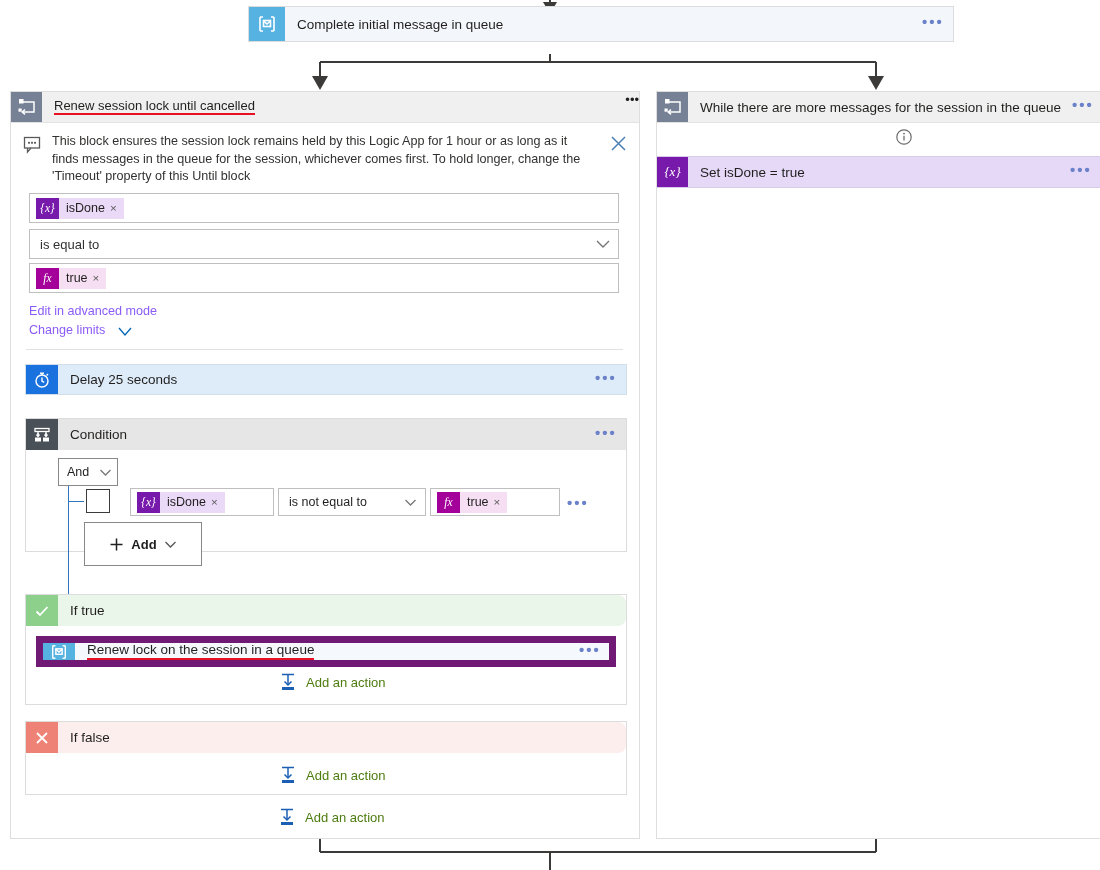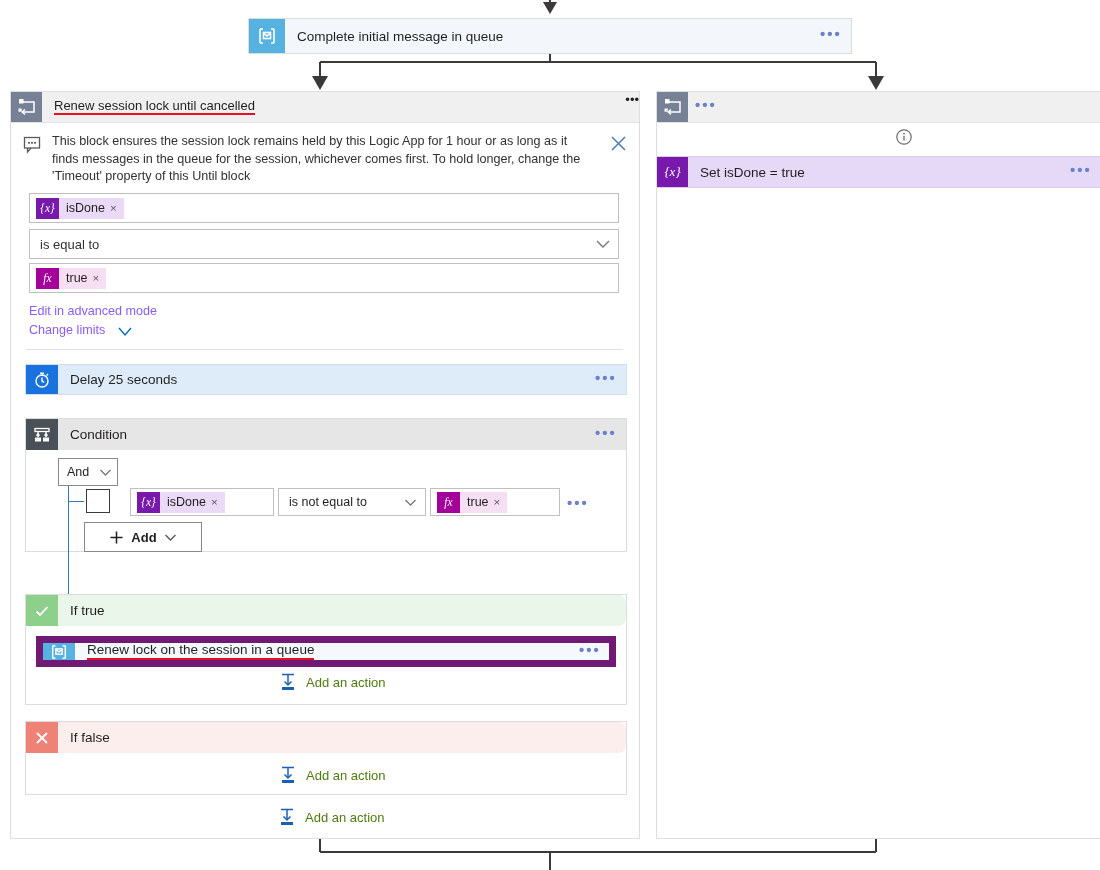--- a/index.html
+++ b/index.html
@@ -57,21 +57,21 @@
     padding-bottom: 5px;
   }
   .underline-red {
     border-bottom: 2px solid #e81123;
     padding-bottom: 1px;
     line-height: 1.05;
   }
 
   
   #topCard {
-    left: 248px; top: 18px; width: 604px; height: 36px;
+    left: 248px; top: 6px; width: 706px; height: 36px;
     background: #f3f7fb;
     border-color: #dcdcdc;
   }
   #topCard .iconbox { background: #56b2e0; }
 
   
   #untilBlock {
     position: absolute;
     left: 10px; top: 91px; width: 630px; height: 748px;
     border: 1px solid #dedede;
@@ -154,21 +154,21 @@
   }
   .checkbox {
     position:absolute; left:85px; top:498px; width:24px; height:24px;
     border:1px solid #3b3b3b; background:#ffffff;
   }
   .condfield {
     position:absolute; height:28px; border:1px solid #bfbfbf; background:#fff;
     display:flex; align-items:center;
   }
   .addbox {
-    position:absolute; left:87px; top:541px; width:118px; height:30px;
+    position:absolute; left:87px; top:541px; width:118px; height:44px;
     border:1px solid #8a8886; background:#ffffff;
     display:flex; align-items:center; justify-content:center; gap:7px;
     font-size:13px; font-weight:bold; color:#201f1e;
   }
   .treeline { position:absolute; background:#3277bd; }
 
   
   .branch { position:absolute; border:1px solid #dcdcdc; background:#ffffff; }
   .branchHeader { position:absolute; left:0; top:0; height:31px; display:flex; align-items:stretch;border-radius:8px; }
   .branchHeader .iconbox { width:32px; min-width:32px; display:flex; align-items:center; justify-content:center;}
@@ -519,20 +519,21 @@
           <g fill="#ffffff">
             <rect x="1" y="1" width="4.5" height="4.5"></rect>
             <rect x="0.5" y="10.5" width="3.2" height="3.2"></rect>
           </g>
           <g stroke="#ffffff" stroke-width="1.5" fill="none">
             <path d="M5 4 H16 V14 H5"></path>
             <path d="M7 11.5 L4.2 14 L7 16.3"></path>
           </g>
         </svg>
       </div>
+      <div style="flex:1 1 auto; display:flex; align-items:center; padding-left:12px; font-size:13.5px; white-space:nowrap;">While there are more messages for the session in the queue</div>
       <div style="width:36px; min-width:36px; display:flex; align-items:center; justify-content:center; color:#6b81c9; letter-spacing:2px; font-weight:bold; font-size:15px; padding-bottom:5px;">•••</div>
     </div>
 
     <span style="position:absolute; left:238px; top:36px;">
       <svg width="18" height="18" viewBox="0 0 18 18">
         <circle cx="9" cy="9" r="7.2" stroke="#6b6b6b" stroke-width="1.2" fill="none"></circle>
         <circle cx="9" cy="5.6" r="0.95" fill="#6b6b6b"></circle>
         <path d="M9 7.8 V12.6" stroke="#6b6b6b" stroke-width="1.3"></path>
       </svg>
     </span>

